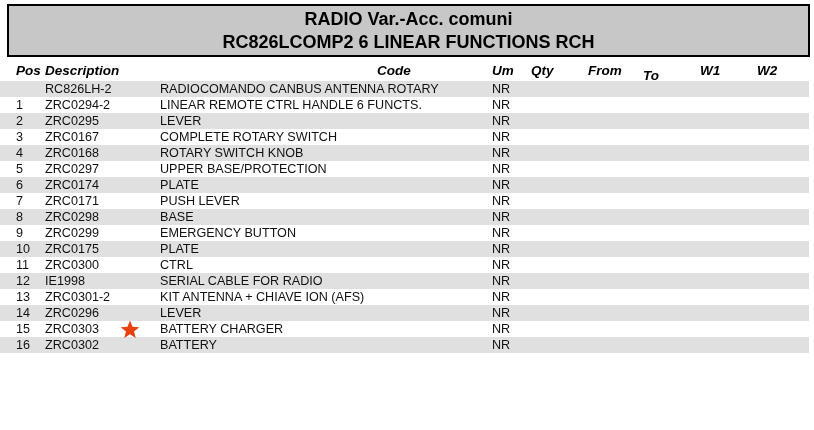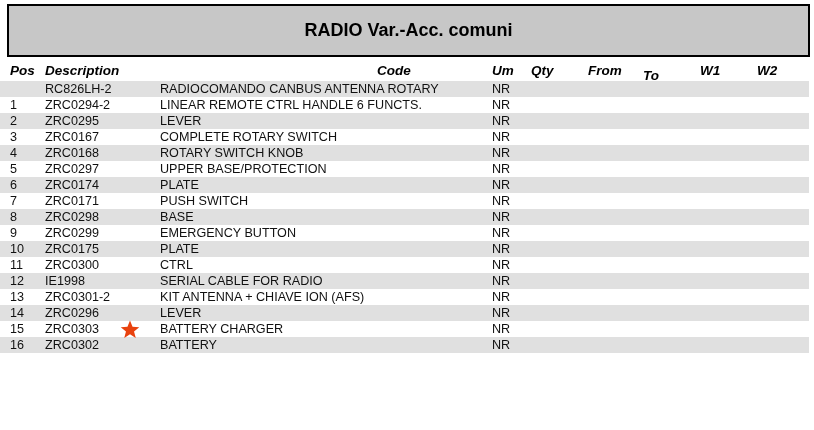--- a/index.html
+++ b/index.html
@@ -54,21 +54,21 @@
     width:809px;
   }
   .row.stripe{background:var(--stripe,#e0e0e0);}
   .row.plain{background:#fff;}
   .cell{
     box-sizing:border-box;
     white-space:nowrap;
     overflow:hidden;
     flex:none;
   }
-  .c-pos   {width:45px;padding-left:10px;}
+  .c-pos   {width:45px;padding-left:16px;}
   .c-code  {width:73px;}
   .c-marker{width:42px;display:flex;align-items:center;}
   .c-desc  {width:332px;}
   .c-um    {width:39px;}
   .c-qty   {width:57px;}
   .c-from  {width:55px;}
   .c-to    {width:57px;margin-top:10px;}
   .c-w1    {width:57px;}
   .c-w2    {width:52px;}
   .c-code-h{width:115px;} 
@@ -78,20 +78,21 @@
     display:block;
   }
 </style>
 </head>
 <body>
 
 <div id="page">
 
   <div class="title-box">
     <div class="title-line">RADIO Var.-Acc. comuni</div>
+    <div class="title-line">RC826LCOMP2 6 LINEAR FUNCTIONS RCH</div>
   </div>
 
   <div class="table-area">
 
     <div class="header-row">
       <div class="cell c-pos">Pos</div>
       <div class="cell c-desc">Description</div>
       <div class="cell c-code-h">Code</div>
       <div class="cell c-um">Um</div>
       <div class="cell c-qty">Qty</div>
@@ -222,21 +223,21 @@
   </div>
 
   <div class="row plain">
     <div class="cell c-pos">7</div>
     <div class="cell c-code">ZRC0171</div>
     <div class="cell c-marker">
       <svg class="star-svg" viewBox="0 0 24 24" style="visibility: hidden;">
         <path d="M12 1.8 L14.9 8.9 L22.6 9.3 L16.6 14.2 L18.6 21.7 L12 17.4 L5.4 21.7 L7.4 14.2 L1.4 9.3 L9.1 8.9 Z" fill="#e8420e"></path>
       </svg>
     </div>
-    <div class="cell c-desc">PUSH SWITCH</div>
+    <div class="cell c-desc">PUSH LEVER</div>
     <div class="cell c-um">NR</div>
     <div class="cell c-qty"></div>
     <div class="cell c-from"></div>
     <div class="cell c-to"></div>
     <div class="cell c-w1"></div>
     <div class="cell c-w2"></div>
   </div>
 
   <div class="row stripe">
     <div class="cell c-pos">8</div>

